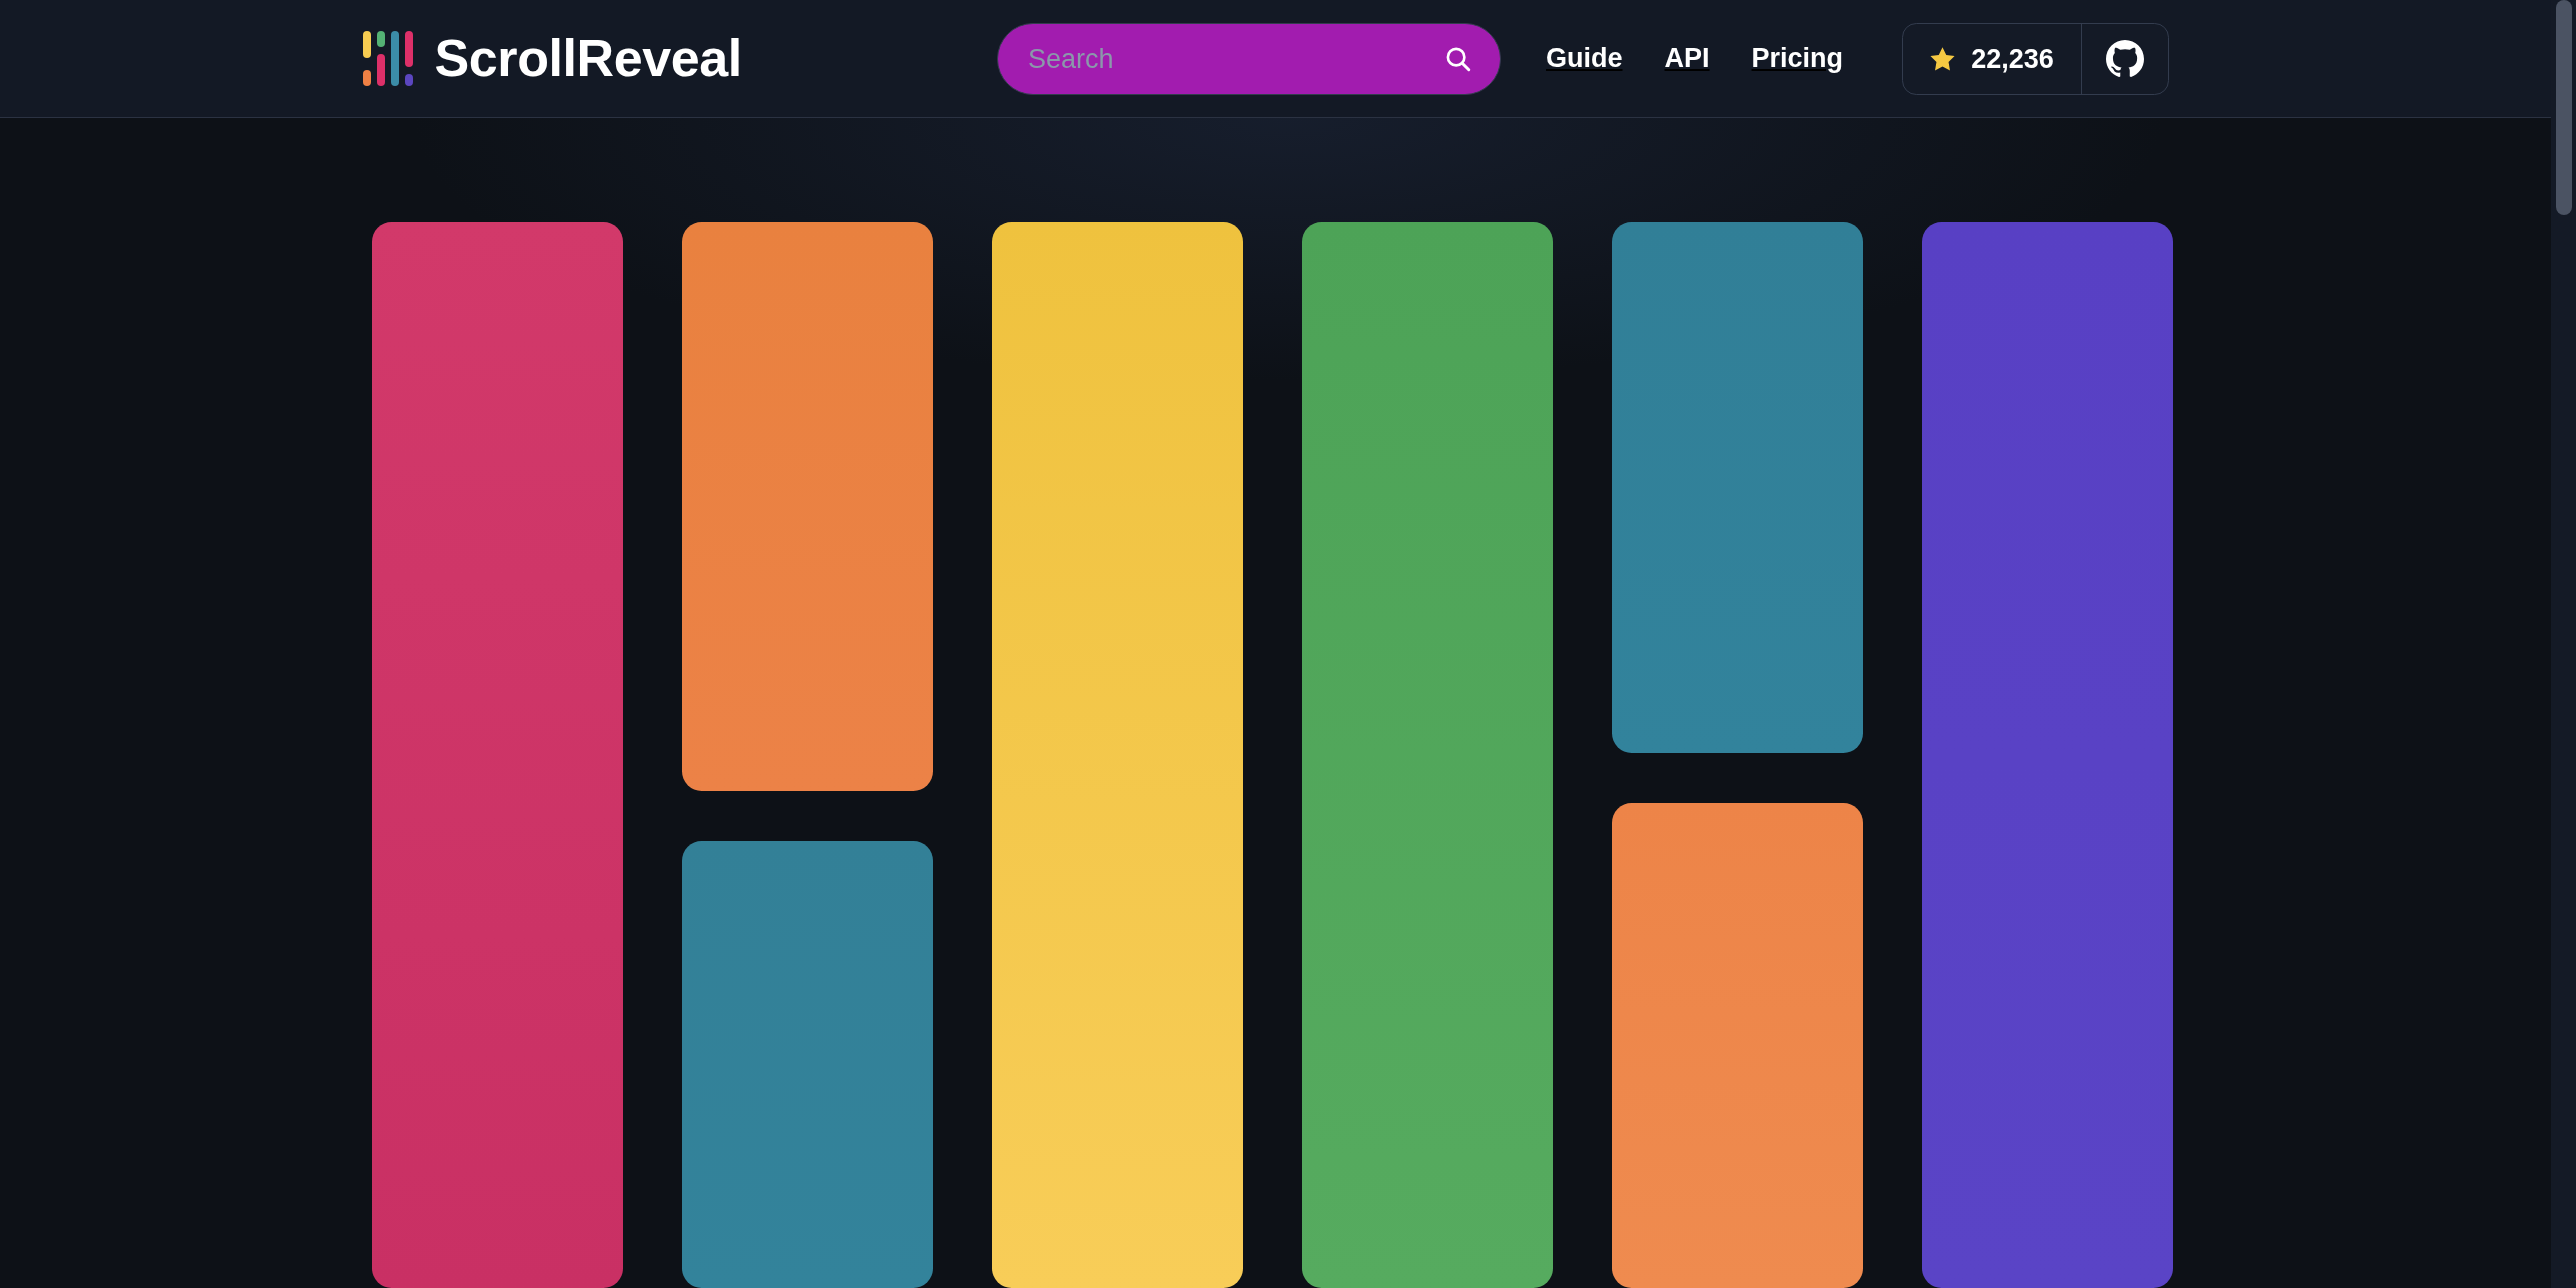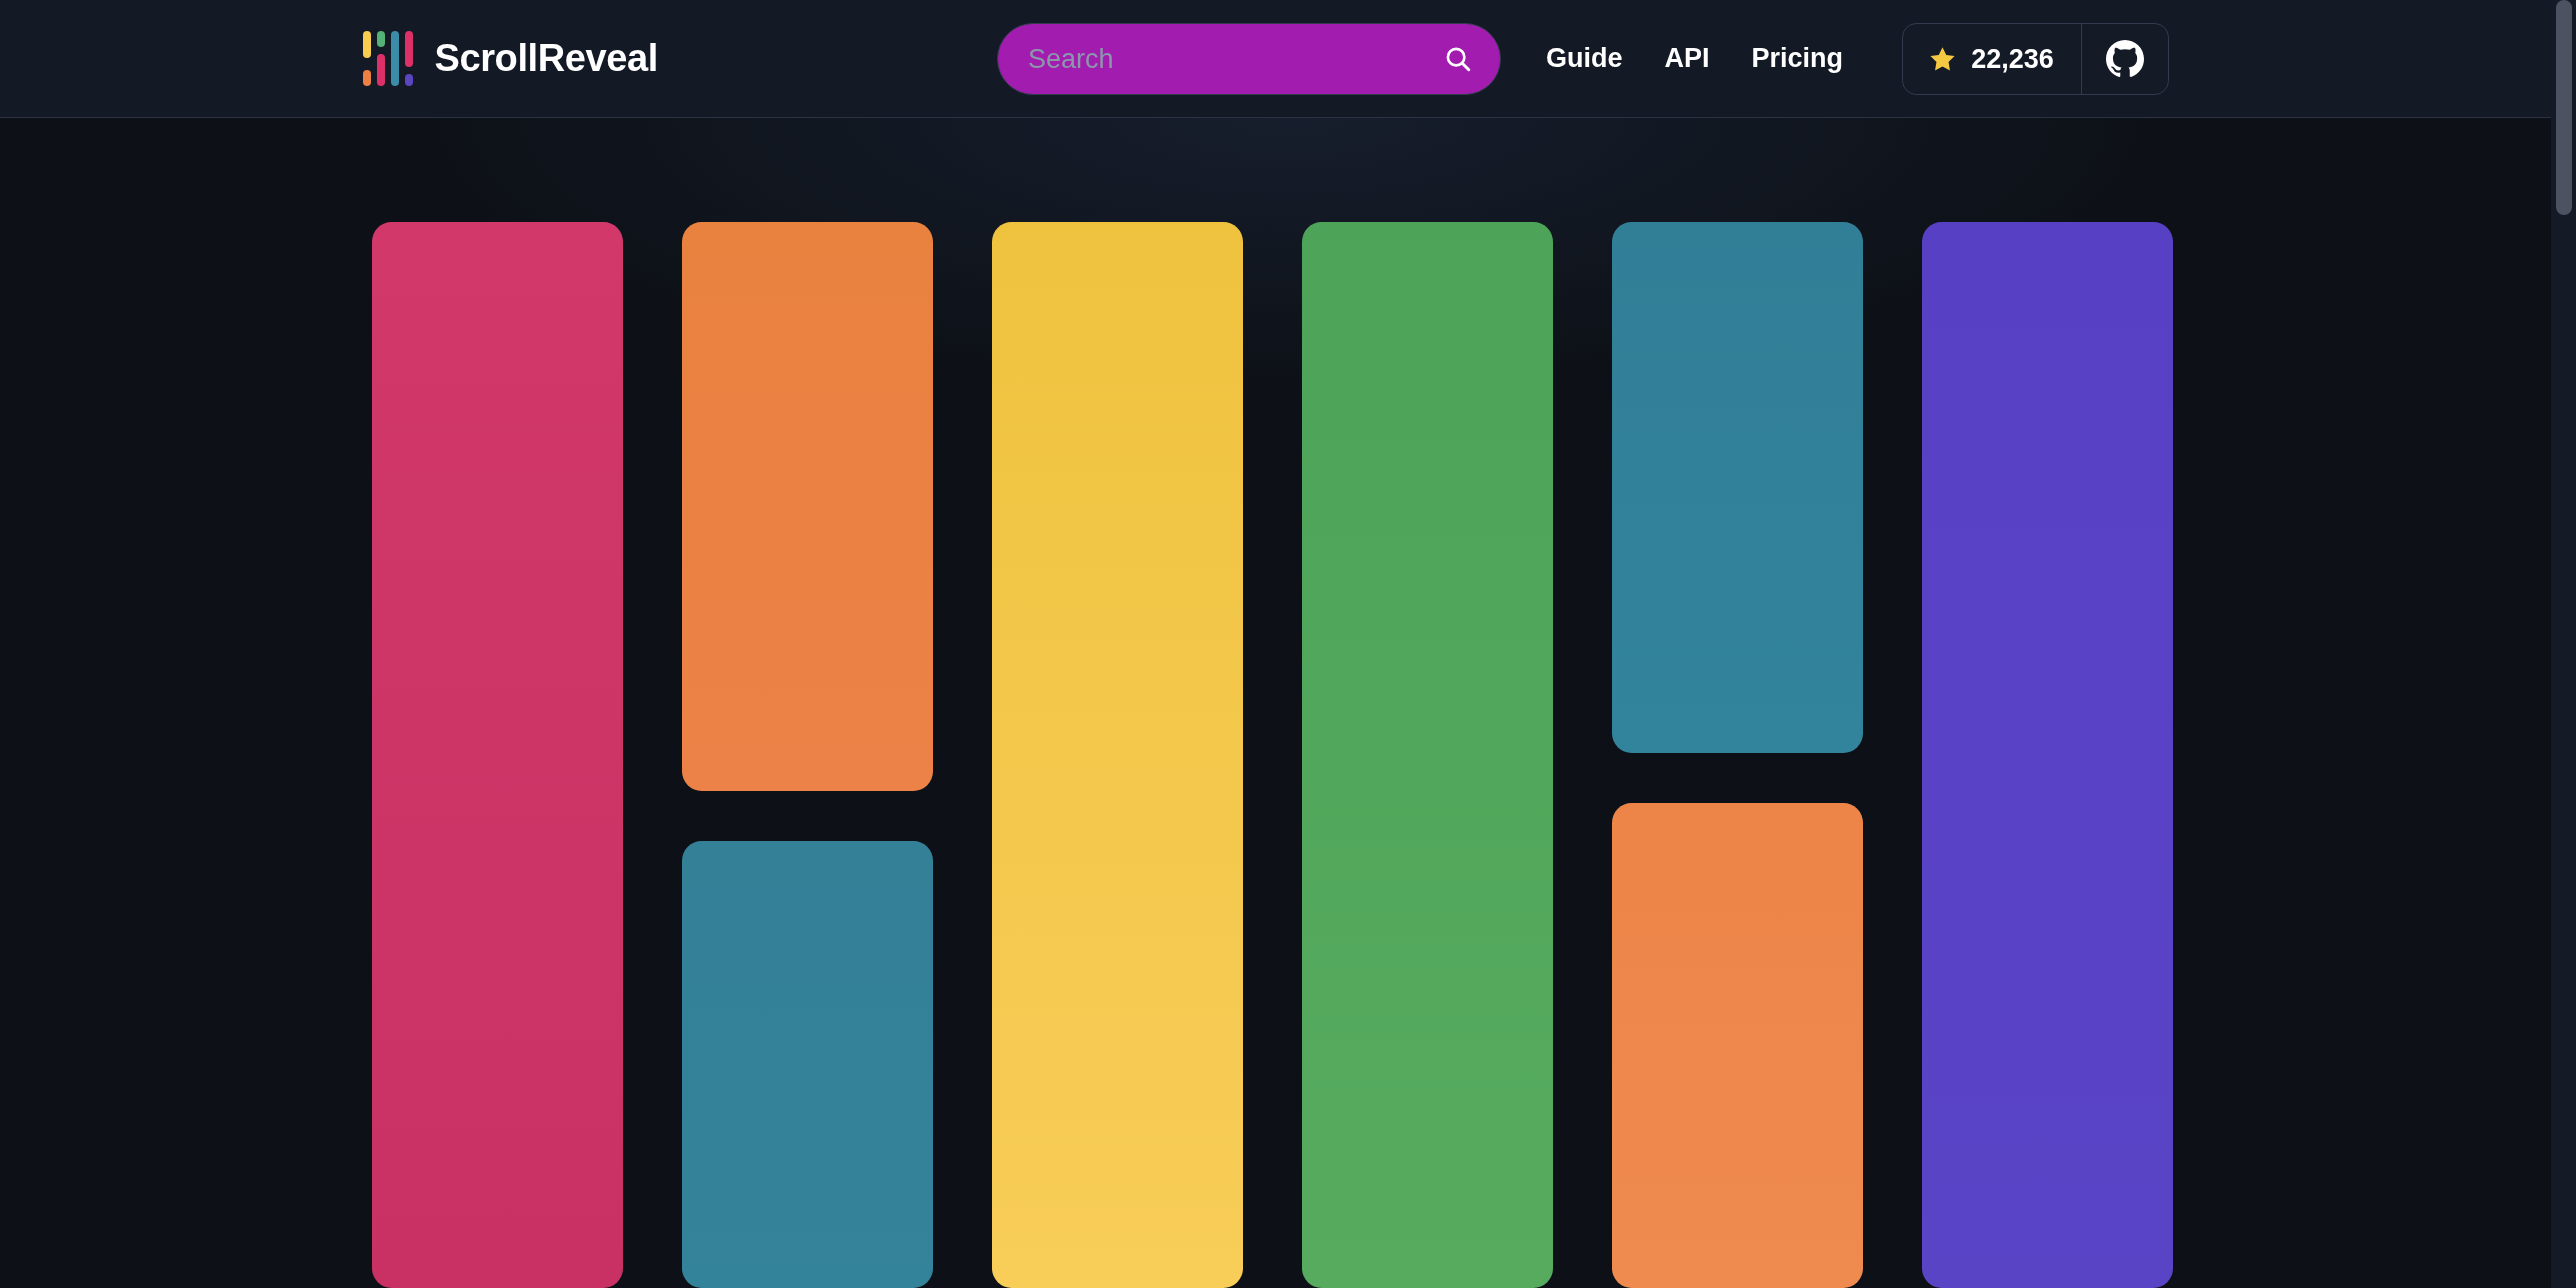--- a/index.html
+++ b/index.html
@@ -62,21 +62,21 @@
   .logo-col {
     width: 8px;
     height: 55px;
     display: flex;
     flex-direction: column;
   }
   .logo-seg { width: 8px; border-radius: 4.5px; }
 
   .brand-name {
     color: #ffffff;
-    font-size: 38px;
+    font-size: 52px;
     font-weight: bold;
     letter-spacing: -0.4px;
     line-height: 1;
     white-space: nowrap;
   }
 
   
   #search-box {
     position: absolute;
     left: 997px;
@@ -106,20 +106,21 @@
 
   
   #primary-nav {
     position: absolute;
     left: 1546px;
     top: 0;
     height: 116px;
     display: flex;
     align-items: center;
     gap: 42px;
+    text-decoration: underline;
   }
   .nav-link {
     color: #ffffff;
     font-size: 27px;
     font-weight: bold;
     text-decoration: none;
     white-space: nowrap;
     cursor: pointer;
     line-height: 1;
   }

